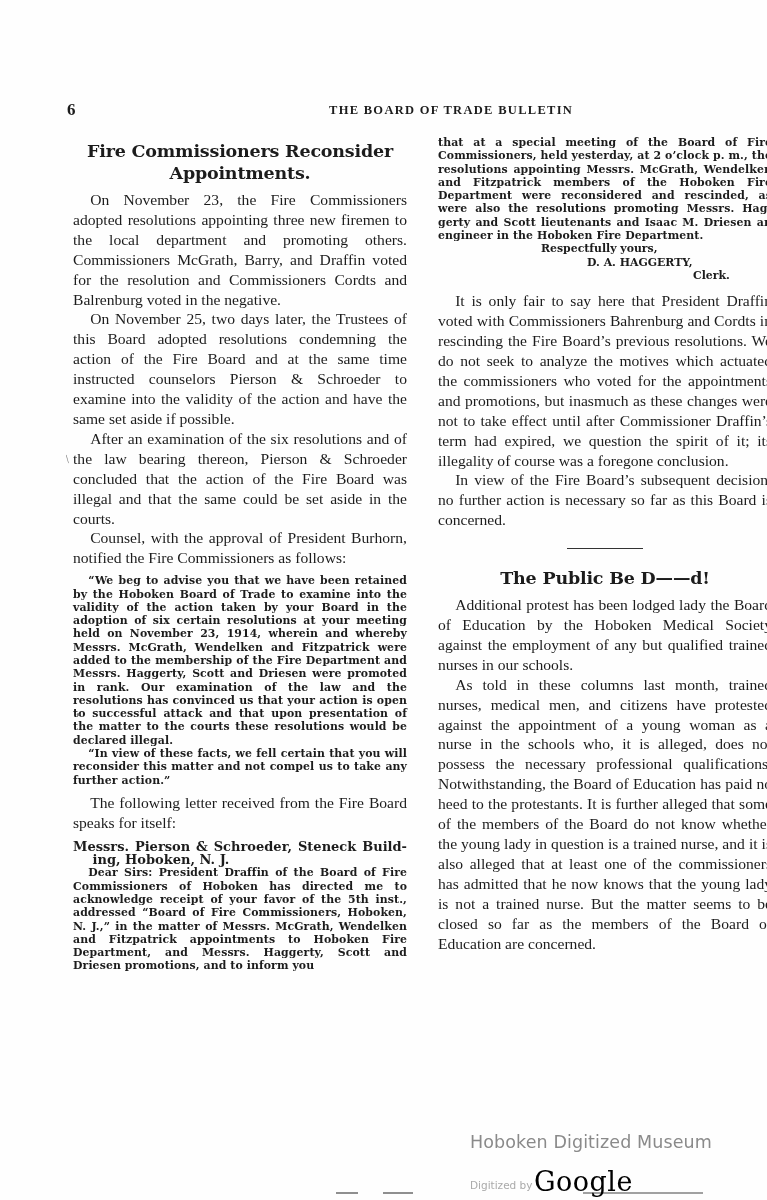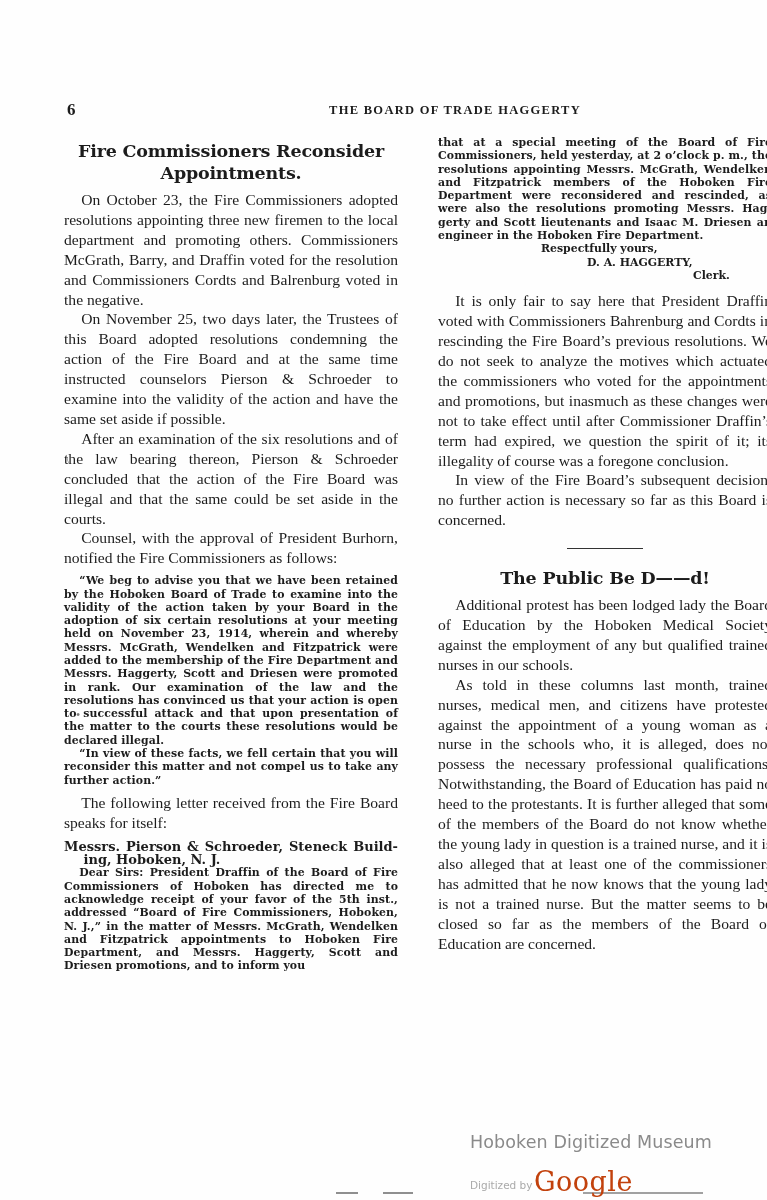--- a/index.html
+++ b/index.html
@@ -3,58 +3,58 @@
   <meta charset="utf-8">
   <style>
     html, body { margin: 0; padding: 0; background: #ffffff; }
     body { width: 767px; height: 1200px; position: relative; overflow: hidden; color: #1c1c1c; }
     .page { position: absolute; left: 0; top: 0; width: 767px; height: 1200px; background: #fefefe; }
     .header { position: absolute; top: 100px; left: 67px; width: 675px; height: 20px; }
     .page-num { position: absolute; left: 0; top: 0; font-family: "Liberation Serif", serif; font-weight: bold; font-size: 17px; }
     .running-title { position: absolute; left: 262px; top: 3px; font-family: "Liberation Serif", serif; font-weight: bold; font-size: 12.5px; letter-spacing: 1.3px; }
 
     .col { position: absolute; top: 136px; width: 334px; }
-    .col-left { left: 64px; }
+    .col-left { left: 73px; }
     .col-right { left: 426px; margin-left: 12px; }
 
     .headline { font-family: "DejaVu Serif", serif; font-weight: bold; font-size: 17.5px; line-height: 22px; text-align: center; margin: 4px 0 6px 0; letter-spacing: -0.2px; }
     .body-p { font-family: "Liberation Serif", serif; font-size: 15.6px; line-height: 19.9px; text-align: justify; text-indent: 1.1em; margin: 0; hyphens: manual; }
     .letter-p { font-family: "DejaVu Serif", serif; font-weight: bold; font-size: 10.9px; line-height: 13.3px; text-align: justify; text-indent: 1.4em; margin: 0; letter-spacing: 0.1px; }
     .letter-p.noindent { text-indent: 0; }
     .letter-addr { font-family: "DejaVu Serif", serif; font-weight: bold; font-size: 13px; line-height: 13.3px; margin: 7px 0 0 0; padding-left: 1.5em; text-indent: -1.5em; text-align: justify; }
     .gap-s { height: 6px; }
     .gap-m { height: 9px; }
     .sign { font-family: "DejaVu Serif", serif; font-weight: bold; font-size: 10.9px; line-height: 13.3px; }
     .sign-1 { padding-left: 103px; }
     .sign-2 { padding-left: 149px; }
     .sign-3 { padding-left: 255px; }
 
     .rule { width: 76px; height: 0; border-top: 1.4px solid #333; margin: 18px auto 18px auto; }
 
     .watermark { position: absolute; left: 470px; top: 1132px; width: 290px; }
     .wm-museum { font-family: "DejaVu Sans", sans-serif; font-size: 17.5px; color: #8a8a8a; letter-spacing: 0.1px; }
     .wm-digitized { position: absolute; left: 0; top: 27px; font-family: "DejaVu Sans", sans-serif; font-size: 10.5px; color: #aaaaaa; }
-    .wm-google { position: absolute; left: 64px; top: 14px; font-family: "DejaVu Serif", serif; font-size: 27px; color: #c2410c; letter-spacing: 0.5px; }
+    .wm-google { position: absolute; left: 64px; top: 14px; font-family: "DejaVu Serif", serif; font-size: 27px; color: #000000; letter-spacing: 0.5px; }
 
     .stray-mark { position: absolute; font-family: "Liberation Serif", serif; color: #777; font-size: 12px; }
     .smudge { position: absolute; height: 2px; background: #444; opacity: 0.6; }
   </style>
 </head>
 <body>
 
 <div class="page">
 
   <div class="header">
     <span class="page-num">6</span>
-    <span class="running-title">THE BOARD OF TRADE HAGGERTY</span>
+    <span class="running-title">THE BOARD OF TRADE BULLETIN</span>
   </div>
 
   <div class="col col-left">
     <div class="headline">Fire Commissioners Reconsider Appointments.</div>
-    <p class="body-p">On October 23, the Fire Commissioners adopted resolutions appointing three new firemen to the local department and promoting others. Commissioners Mc­Grath, Barry, and Draffin voted for the resolution and Commissioners Cordts and Balrenburg voted in the negative.</p>
+    <p class="body-p">On November 23, the Fire Commissioners adopted resolutions appointing three new firemen to the local department and promoting others. Commissioners Mc­Grath, Barry, and Draffin voted for the resolution and Commissioners Cordts and Balrenburg voted in the negative.</p>
     <p class="body-p">On November 25, two days later, the Trustees of this Board adopted resolutions condemning the action of the Fire Board and at the same time instructed counselors Pierson &amp; Schroeder to examine into the validity of the action and have the same set aside if possible.</p>
     <p class="body-p">After an examination of the six resolu­tions and of the law bearing thereon, Pierson &amp; Schroeder concluded that the action of the Fire Board was illegal and that the same could be set aside in the courts.</p>
     <p class="body-p">Counsel, with the approval of President Burhorn, notified the Fire Commissioners as follows:</p>
     <div class="gap-s"></div>
     <p class="letter-p">“We beg to advise you that we have been retained by the Hoboken Board of Trade to examine into the validity of the action taken by your Board in the adoption of six certain resolutions at your meeting held on Novem­ber 23, 1914, wherein and whereby Messrs. McGrath, Wendelken and Fitzpatrick were added to the membership of the Fire Depart­ment and Messrs. Haggerty, Scott and Driesen were promoted in rank. Our exam­ination of the law and the resolutions has convinced us that your action is open to suc­cessful attack and that upon presentation of the matter to the courts these resolutions would be declared illegal.</p>
     <p class="letter-p">“In view of these facts, we fell certain that you will reconsider this matter and not compel us to take any further action.”</p>
     <div class="gap-s"></div>
     <p class="body-p">The following letter received from the Fire Board speaks for itself:</p>
     <p class="letter-addr">Messrs. Pierson &amp; Schroeder, Steneck Build­ing, Hoboken, N. J.</p>
     <p class="letter-p">Dear Sirs: President Draffin of the Board of Fire Commissioners of Hoboken has di­rected me to acknowledge receipt of your favor of the 5th inst., addressed “Board of Fire Commissioners, Hoboken, N. J.,” in the matter of Messrs. McGrath, Wendelken and Fitzpatrick appointments to Hoboken Fire Department, and Messrs. Haggerty, Scott and Driesen promotions, and to inform you</p>

